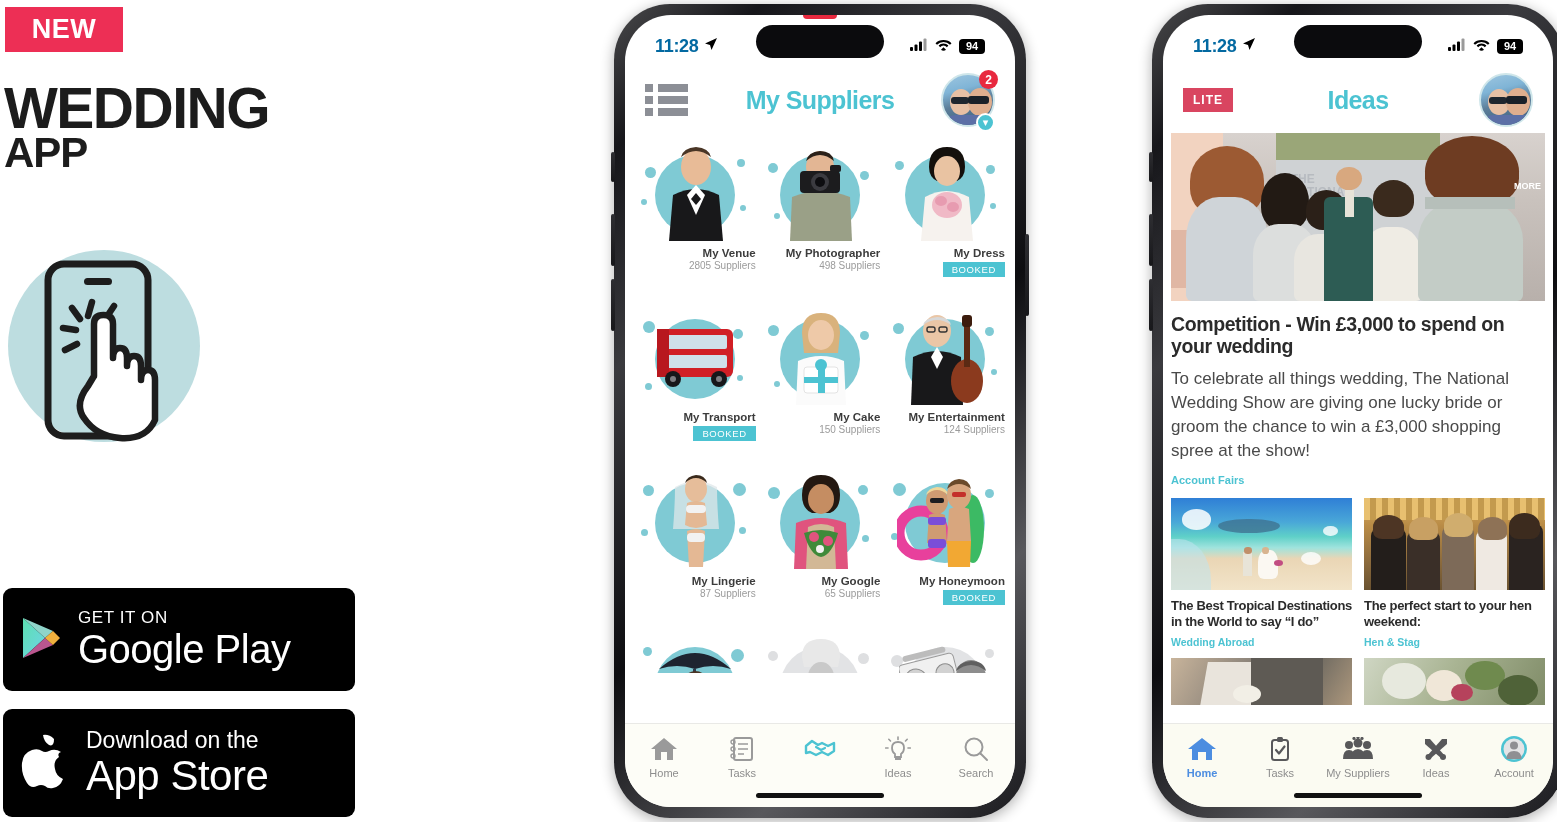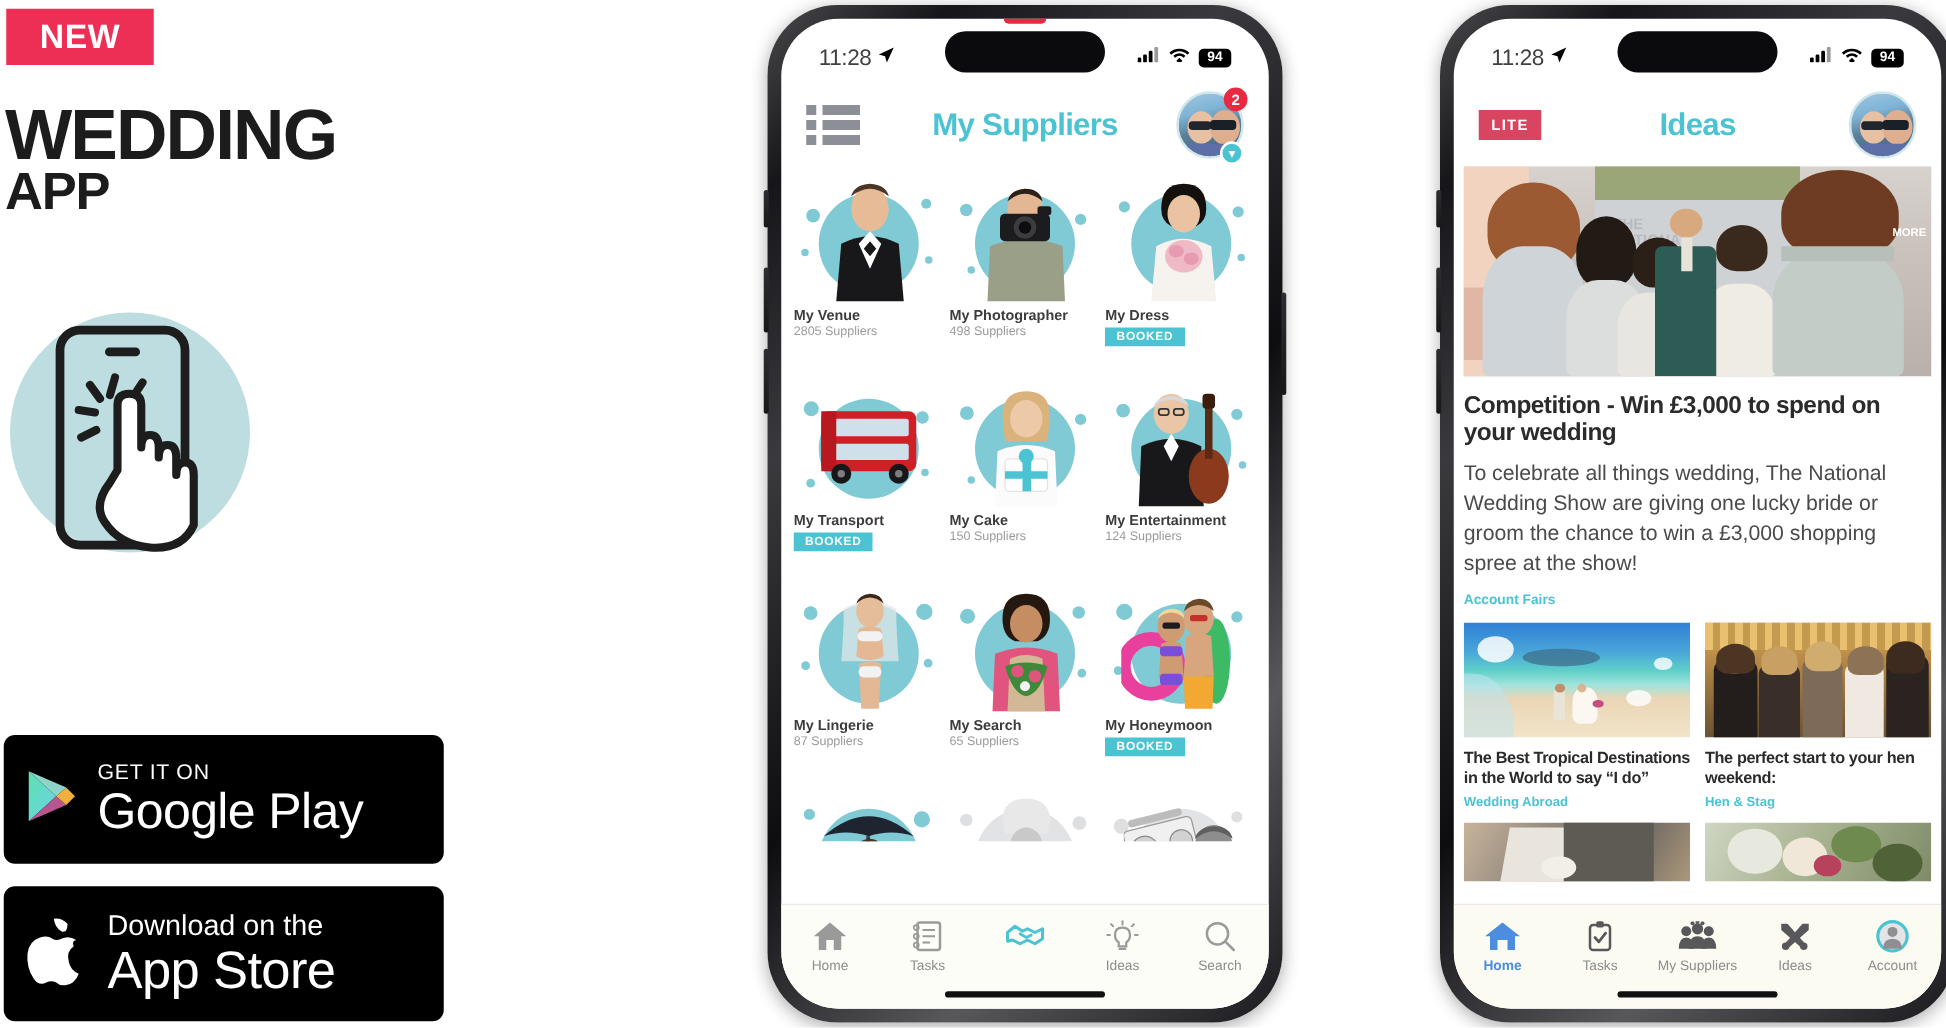--- a/index.html
+++ b/index.html
@@ -76,21 +76,21 @@
   .side-btn {
     position:absolute; background: linear-gradient(180deg,#2e2e32,#17171a); border-radius:2px;
   }
 
   
   .statusbar {
     height: 52px; position: relative;
     display: flex; align-items: center;
     padding: 10px 30px 0 30px;
   }
-  .sb-time { font-size: 18px; font-weight: normal; color:#404040; letter-spacing:-0.3px;}
+  .sb-time { font-size: 18px; font-weight: bold; color:#0369a1; letter-spacing:-0.3px;}
   .sb-loc { margin-left:5px; color:#000; }
   .sb-right { margin-left:auto; display:flex; align-items:center; gap:7px; }
   .dyn-island {
     position:absolute; left:50%; transform:translateX(-50%); top: 10px;
     width: 128px; height: 33px; background:#0b0b0d; border-radius: 20px;
   }
   .battery {
     background:#000; color:#fff; font-size:11px; font-weight:bold;
     border-radius:4px; padding: 2px 4px 2px 4px; line-height:1;
     min-width: 26px; text-align:center;
@@ -135,36 +135,36 @@
   .av-chev {
     position:absolute; right:0px; bottom:-5px;
     background:#4CC3D2; width:19px; height:19px; border-radius:50%;
     display:flex;align-items:center;justify-content:center; color:#fff; font-size:11px;
     border:2px solid #fff;
   }
 
   
   .grid-scroll { height: 540px; overflow:hidden; padding: 0 8px; }
   .sup-row { display:flex; }
-  .sup-cell { width:33.33%; padding: 8px 2px 2px 2px; text-align:left; }
+  .sup-cell { width:33.33%; padding: 8px 2px 2px 2px; text-align:right; }
   .sup-art {
     width: 108px; height: 104px; margin: 0 auto; position:relative;
   }
   .sup-circle {
     position:absolute; left:14px; top:14px; width:80px; height:80px;
     border-radius:50%; background:#7FCAD4;
   }
   .sup-circle.grey { background:#E2E3E5; }
   .dot { position:absolute; border-radius:50%; background:#7FCAD4; }
   .dot.grey { background:#DEDFE1; }
   .sup-name { font-size:11.5px; font-weight:bold; color:#3c3c3c; margin-top:2px;}
   .sup-count { font-size:10px; color:#9b9b9b; margin-top:1px;}
   .booked {
     display:inline-block; background:#4CC3D2; color:#fff;
-    font-size:9.5px; font-weight:bold; letter-spacing:0.6px;
+    font-size:9.5px; font-weight:normal; letter-spacing:0.6px;
     padding: 2px 9px; margin-top:2px;
   }
 
   
   .fig { position:absolute; }
 
   
   .tabbar {
     position:absolute; bottom:0; left:0; right:0; height:84px;
     background:#FDFDF7; border-top:1px solid #e9e9e6;
@@ -499,21 +499,21 @@
               <path d="M16 24 Q16 4 35 4 Q54 4 54 24 Q54 38 44 42 L26 42 Q16 38 16 24Z" fill="#241811"></path>
               <ellipse cx="35" cy="28" rx="13" ry="15" fill="#c58d62"></ellipse>
               <path d="M10 52 Q35 42 60 52 L62 98 L8 98 Z" fill="#e0547e"></path>
               <path d="M22 56 Q35 50 48 56 L50 98 L20 98 Z" fill="#d2b896"></path>
               <path d="M18 62 Q35 56 52 62 Q46 84 35 86 Q24 84 18 62Z" fill="#3f8a3a"></path>
               <circle cx="28" cy="66" r="5" fill="#e0547e"></circle>
               <circle cx="42" cy="70" r="5" fill="#e0547e"></circle>
               <circle cx="34" cy="78" r="4" fill="#f2f2f2"></circle>
             </svg>
           </div>
-          <div class="sup-name">My Search</div>
+          <div class="sup-name">My Google</div>
           <div class="sup-count">65 Suppliers</div>
         </div>
 
         <div class="sup-cell">
           <div class="sup-art">
             <div class="sup-circle"></div>
             <div class="dot" style="left:2px;top:14px;width:13px;height:13px;"></div>
             <div class="dot" style="left:94px;top:20px;width:9px;height:9px;"></div>
             <div class="dot" style="left:0px;top:64px;width:7px;height:7px;"></div>
             <svg class="fig" style="left:6px;top:2px;" width="96" height="100" viewBox="0 0 96 100">

